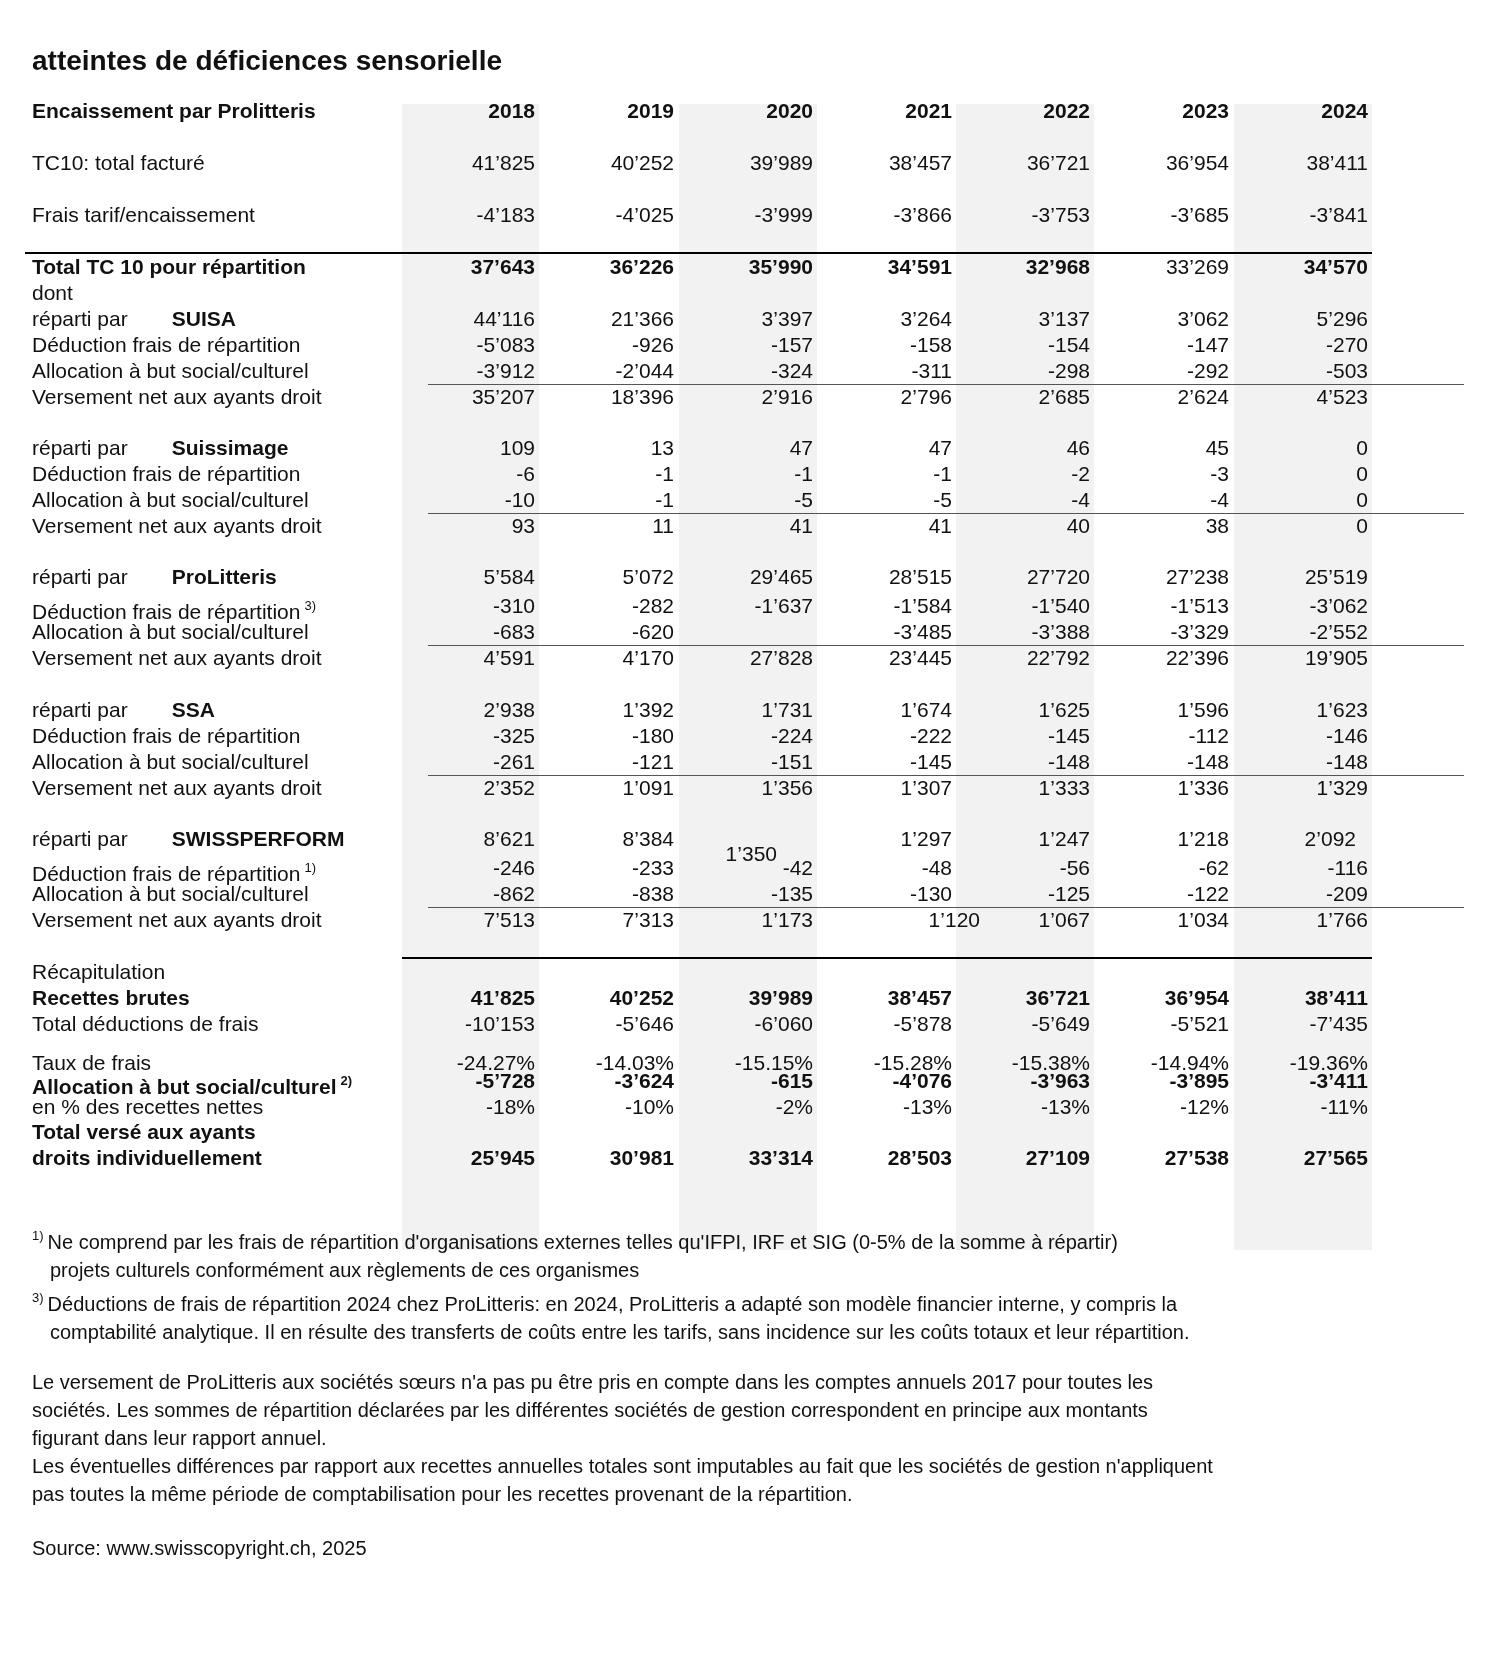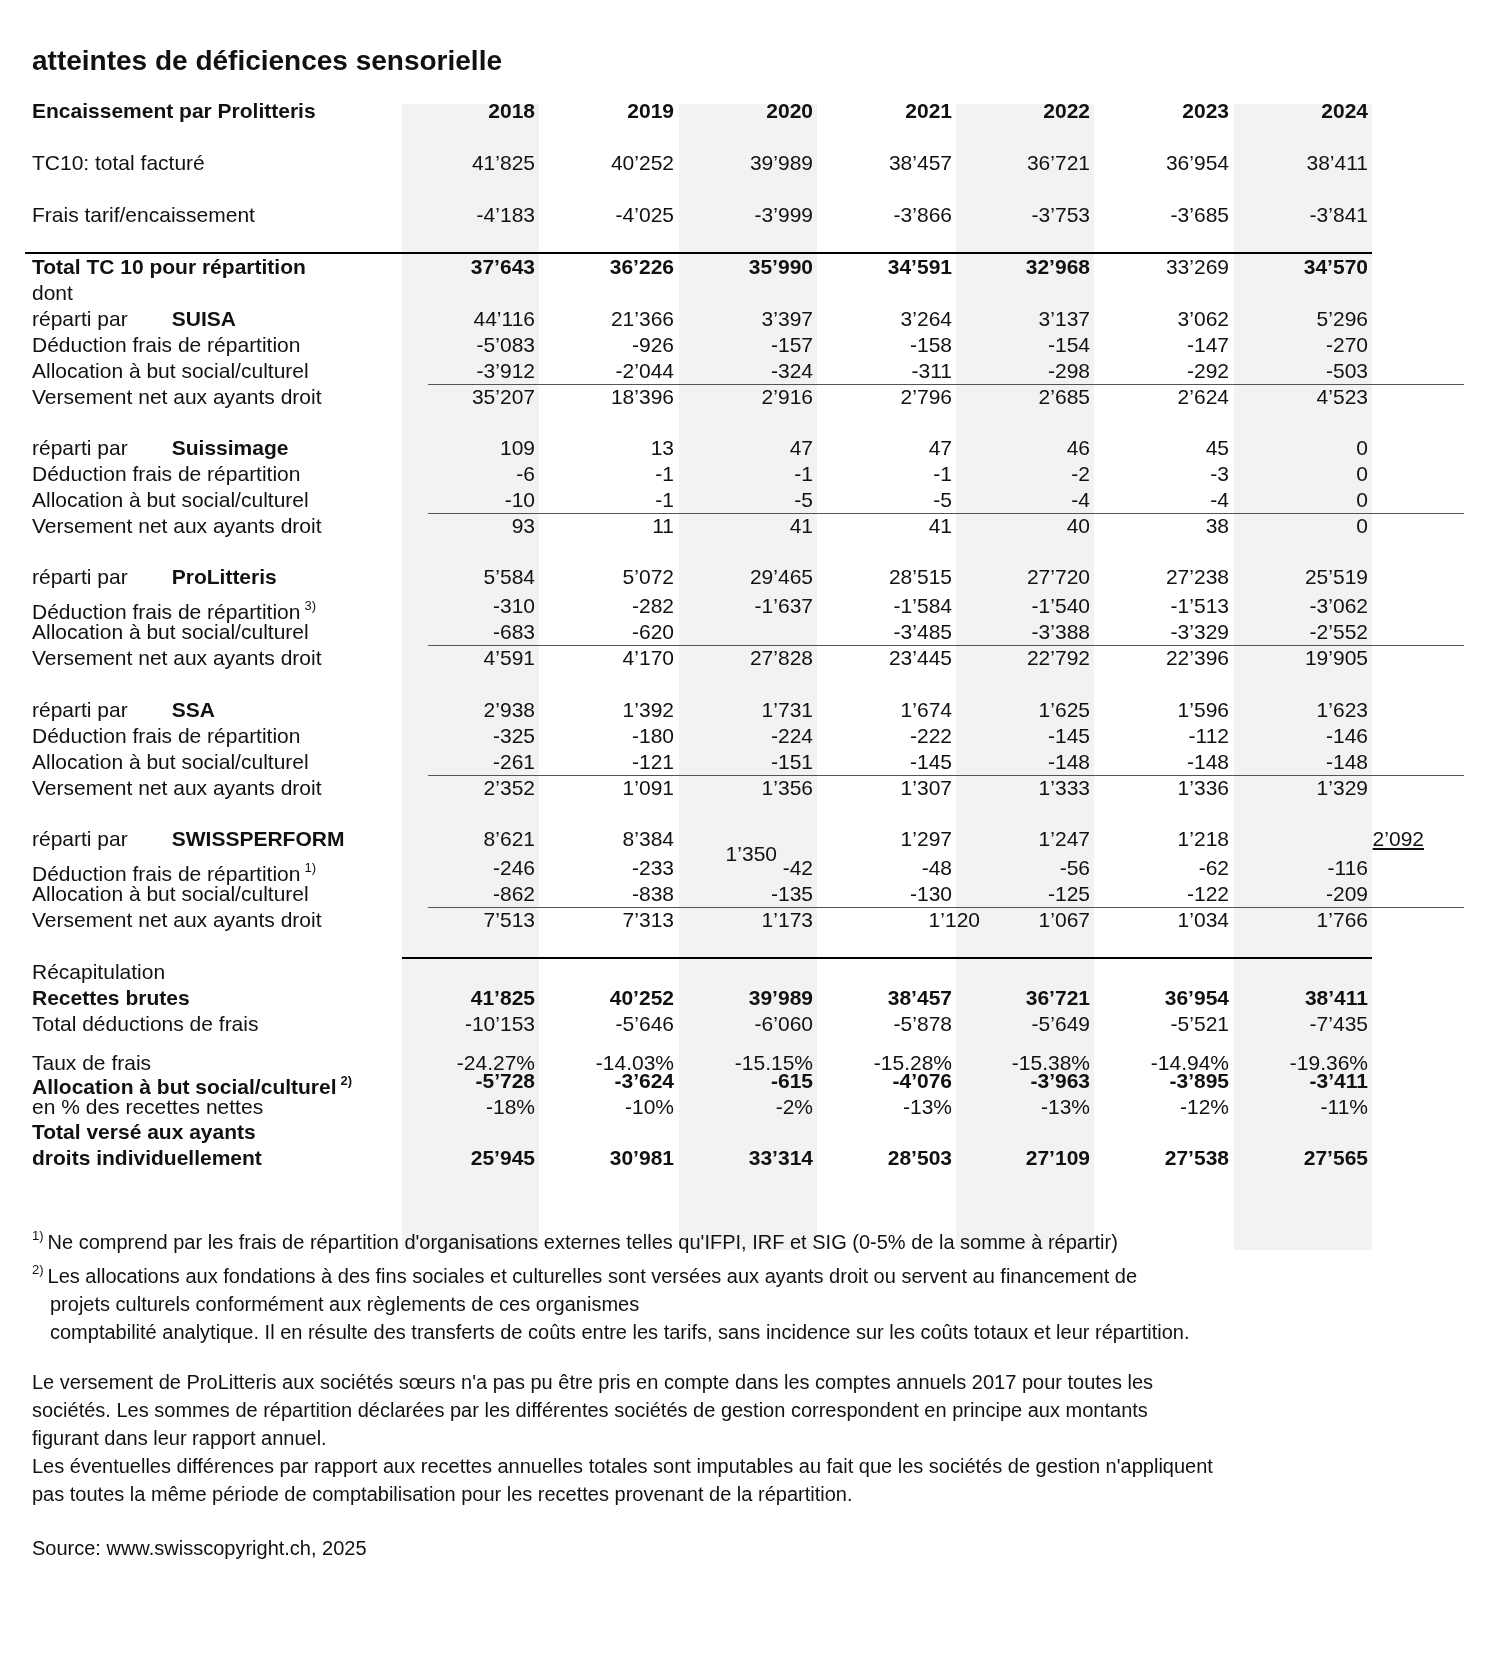--- a/index.html
+++ b/index.html
@@ -242,21 +242,21 @@
       <div class="v" style="left: 1196px;">1’329</div>
     </div>
     <div class="row" style="top: 825px;">
       <div class="lbl">réparti par<span class="org">SWISSPERFORM</span></div>
       <div class="v" style="left: 363px;">8’621</div>
       <div class="v" style="left: 502px;">8’384</div>
       <div class="v" style="left: 605px; margin-top: 15px;">1’350</div>
       <div class="v" style="left: 780px;">1’297</div>
       <div class="v" style="left: 918px;">1’247</div>
       <div class="v" style="left: 1057px;">1’218</div>
-      <div class="v" style="left: 1252px; text-decoration: underline;">2’092</div>
+      <div class="v" style="left: 1184px;">2’092</div>
     </div>
     <div class="row" style="top: 854px;">
       <div class="lbl">Déduction frais de répartition<sup>1)</sup></div>
       <div class="v" style="left: 363px;">-246</div>
       <div class="v" style="left: 502px;">-233</div>
       <div class="v" style="left: 641px;">-42</div>
       <div class="v" style="left: 780px;">-48</div>
       <div class="v" style="left: 918px;">-56</div>
       <div class="v" style="left: 1057px;">-62</div>
       <div class="v" style="left: 1196px;">-116</div>
@@ -346,22 +346,22 @@
       <div class="v bold" style="left: 641px;">33’314</div>
       <div class="v bold" style="left: 780px;">28’503</div>
       <div class="v bold" style="left: 918px;">27’109</div>
       <div class="v bold" style="left: 1057px;">27’538</div>
       <div class="v bold" style="left: 1196px;">27’565</div>
     </div>
   </div>
 
 <div class="notes" id="notes" style="top:1222px;">
     <p><sup>1)</sup><span>Ne comprend par les frais de répartition d'organisations externes telles qu'IFPI, IRF et SIG (0-5% de la somme à répartir)</span></p>
-    <p><sup>2)</sup><span>Les allocations aux fondations à des fins sociales et culturelles sont versées aux ayants droit ou servent au financement de</span></p>
     <p class="note-indent">projets culturels conformément aux règlements de ces organismes</p>
+    <p><sup>3)</sup><span>Déductions de frais de répartition 2024 chez ProLitteris: en 2024, ProLitteris a adapté son modèle financier interne, y compris la</span></p>
     <p class="note-indent">comptabilité analytique. Il en résulte des transferts de coûts entre les tarifs, sans incidence sur les coûts totaux et leur répartition.</p>
     <div style="height: 22px;"></div>
     <p>Le versement de ProLitteris aux sociétés sœurs n'a pas pu être pris en compte dans les comptes annuels 2017 pour toutes les</p>
     <p>sociétés. Les sommes de répartition déclarées par les différentes sociétés de gestion correspondent en principe aux montants</p>
     <p>figurant dans leur rapport annuel.</p>
     <p>Les éventuelles différences par rapport aux recettes annuelles totales sont imputables au fait que les sociétés de gestion n'appliquent</p>
     <p>pas toutes la même période de comptabilisation pour les recettes provenant de la répartition.</p>
     <div style="height: 26px;"></div>
     <p>Source: www.swisscopyright.ch, 2025</p>
   </div>

